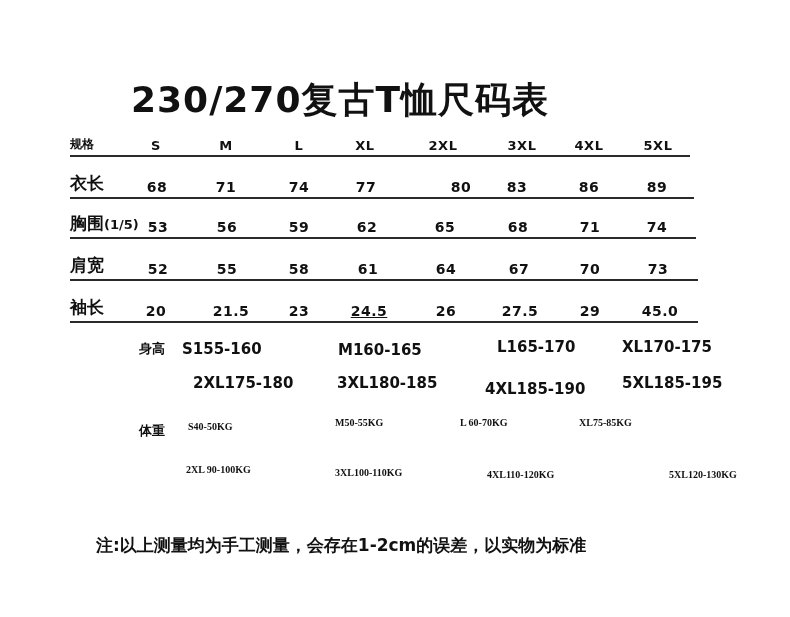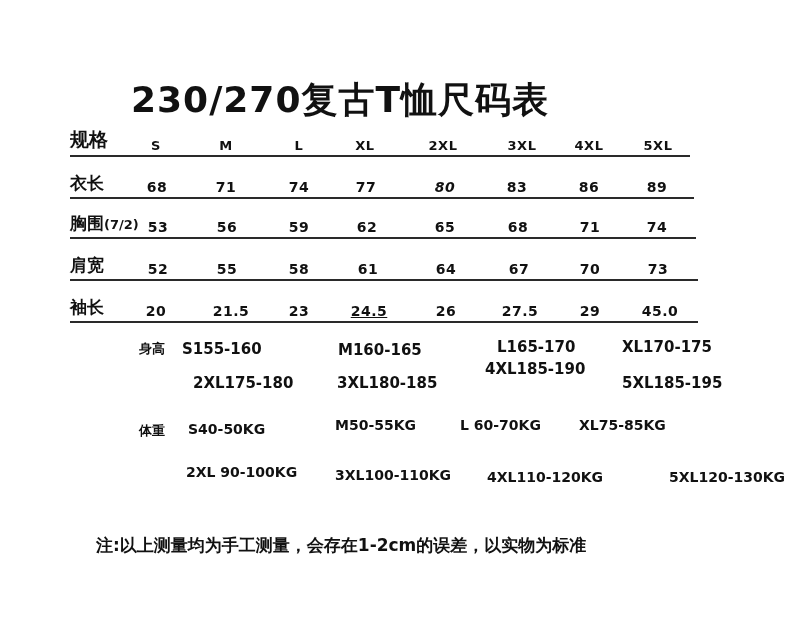--- a/index.html
+++ b/index.html
@@ -40,21 +40,21 @@
     }
     .row .label {
       position: absolute;
       left: 0;
       bottom: 4px;
       font-size: 17px;
       font-weight: bold;
       white-space: nowrap;
     }
     .row .label.hdr {
-      font-size: 19px;
+      font-size: 12px;
     }
     .row .label .sub {
       font-size: 13px;
       font-weight: bold;
     }
     .row .cell {
       position: absolute;
       bottom: 4px;
       font-size: 14px;
       font-weight: bold;
@@ -70,21 +70,22 @@
       font-size: 13px;
       font-weight: bold;
     }
     .info-item {
       position: absolute;
       font-size: 15px;
       font-weight: bold;
       white-space: nowrap;
     }
     .info-item.w {
-      font-size: 14px;
+      font-size: 10px;
+      font-family: Liberation Serif, serif;
     }
     .note {
       position: absolute;
       left: 96px;
       top: 534px;
       font-size: 17px;
       font-weight: bold;
       white-space: nowrap;
     }
   </style>
@@ -107,29 +108,29 @@
     <span class="cell" style="left:588px;">5XL</span>
     <div class="line" style="width:620px;"></div>
   </div>
 
   <div class="row" style="top:159px;width:624px;">
     <span class="label"><span>衣长</span></span>
     <span class="cell" style="left:87px;">68</span>
     <span class="cell" style="left:156px;">71</span>
     <span class="cell" style="left:229px;">74</span>
     <span class="cell" style="left:296px;">77</span>
-    <span class="cell" style="left:375px;font-style:italic;">80</span>
+    <span class="cell" style="left:391px;">80</span>
     <span class="cell" style="left:447px;">83</span>
     <span class="cell" style="left:519px;">86</span>
     <span class="cell" style="left:587px;">89</span>
     <div class="line" style="width:624px;"></div>
   </div>
 
   <div class="row" style="top:199px;width:626px;">
-    <span class="label"><span>胸围</span><span class="sub">(7/2)</span></span>
+    <span class="label"><span>胸围</span><span class="sub">(1/5)</span></span>
     <span class="cell" style="left:88px;">53</span>
     <span class="cell" style="left:157px;">56</span>
     <span class="cell" style="left:229px;">59</span>
     <span class="cell" style="left:297px;">62</span>
     <span class="cell" style="left:375px;text-align:right;">65</span>
     <span class="cell" style="left:448px;">68</span>
     <span class="cell" style="left:520px;">71</span>
     <span class="cell" style="left:587px;">74</span>
     <div class="line" style="width:626px;"></div>
   </div>
@@ -162,21 +163,21 @@
 </div>
 
 <div>
   <span class="info-label" style="left:139px;top:340px;">身高</span>
   <span class="info-item" style="left:182px;top:340px;">S155-160</span>
   <span class="info-item" style="left:338px;top:341px;">M160-165</span>
   <span class="info-item" style="left:497px;top:338px;">L165-170</span>
   <span class="info-item" style="left:622px;top:338px;">XL170-175</span>
   <span class="info-item" style="left:193px;top:374px;">2XL175-180</span>
   <span class="info-item" style="left:337px;top:374px;">3XL180-185</span>
-  <span class="info-item" style="left:485px;top:360px;">4XL185-190</span>
+  <span class="info-item" style="left:485px;top:380px;">4XL185-190</span>
   <span class="info-item" style="left:622px;top:374px;">5XL185-195</span>
 </div>
 
 <div>
   <span class="info-label" style="left:139px;top:422px;">体重</span>
   <span class="info-item w" style="left:188px;top:421px;">S40-50KG</span>
   <span class="info-item w" style="left:335px;top:417px;">M50-55KG</span>
   <span class="info-item w" style="left:460px;top:417px;">L 60-70KG</span>
   <span class="info-item w" style="left:579px;top:417px;">XL75-85KG</span>
   <span class="info-item w" style="left:186px;top:464px;">2XL 90-100KG</span>

